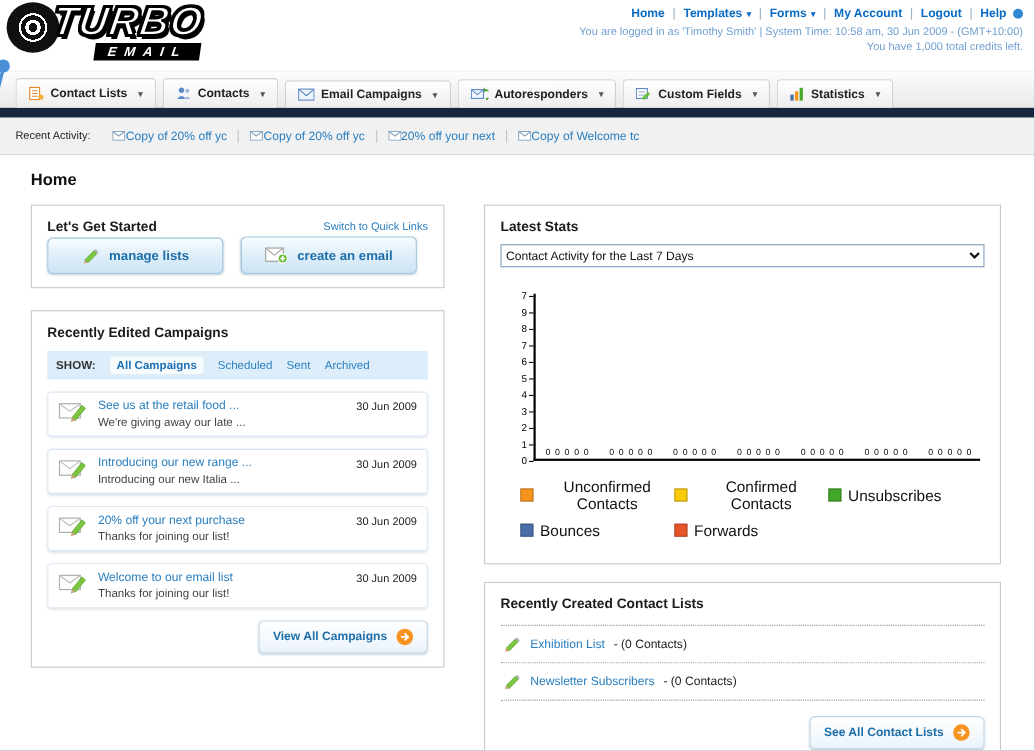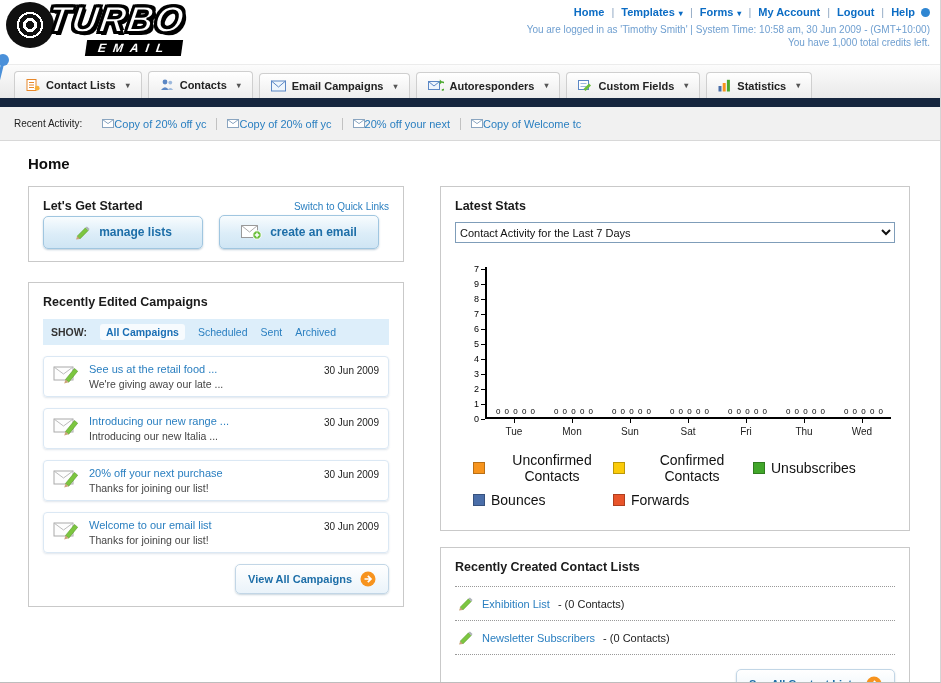--- a/index.html
+++ b/index.html
@@ -402,29 +402,20 @@
               <div class="plot">
                   <div class="zgroup" style="left: 0px;">0 0 0 0 0</div>
                   <div class="zgroup" style="left: 58px;">0 0 0 0 0</div>
                   <div class="zgroup" style="left: 116px;">0 0 0 0 0</div>
                   <div class="zgroup" style="left: 174px;">0 0 0 0 0</div>
                   <div class="zgroup" style="left: 232px;">0 0 0 0 0</div>
                   <div class="zgroup" style="left: 290px;">0 0 0 0 0</div>
                   <div class="zgroup" style="left: 348px;">0 0 0 0 0</div>
                 </div>
             </div>
-            <div class="xlabels">
-                <div class="xlabel">Tue</div>
-                <div class="xlabel">Mon</div>
-                <div class="xlabel">Sun</div>
-                <div class="xlabel">Sat</div>
-                <div class="xlabel">Fri</div>
-                <div class="xlabel">Thu</div>
-                <div class="xlabel">Wed</div>
-              </div>
             <div class="legend">
                 <div class="legend-item">
                   <span class="legend-swatch" style="background: rgb(247, 148, 29);"></span>
                   <span>Unconfirmed Contacts</span>
                 </div>
                 <div class="legend-item">
                   <span class="legend-swatch" style="background: rgb(251, 203, 9);"></span>
                   <span>Confirmed Contacts</span>
                 </div>
                 <div class="legend-item">

